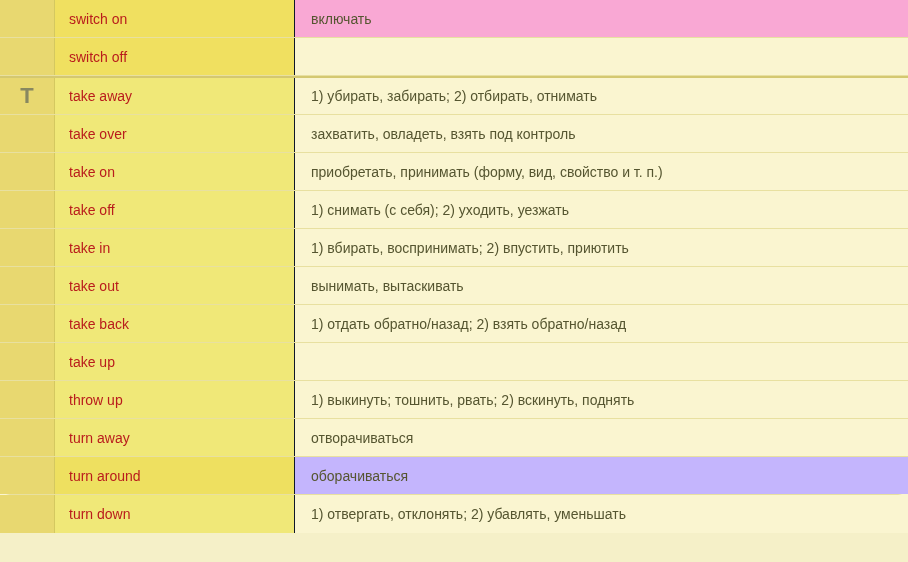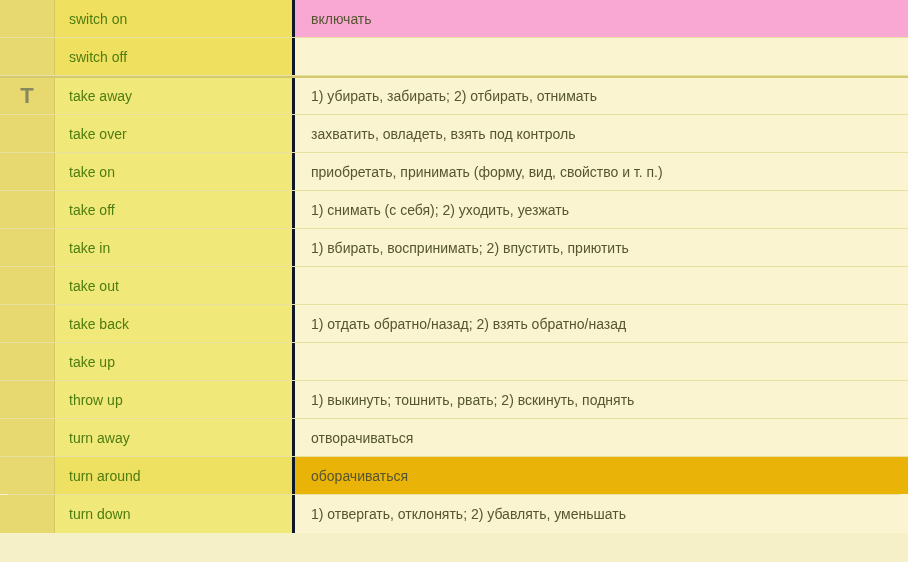--- a/index.html
+++ b/index.html
@@ -47,42 +47,42 @@
       font-size: 22px;
       font-weight: bold;
       color: #888860;
     }
 
     .phrase-col {
       width: 240px;
       min-width: 240px;
       padding: 10px 14px;
       background: #f0e878;
-      border-right: 3px solid #0f172a;
-      color: #4d7c0f;
+      border-right: 1px solid #0f172a;
+      color: #b91c1c;
       display: flex;
       align-items: center;
     }
 
     .translation-col {
       flex: 1;
       padding: 10px 16px;
       background: #faf5d0;
       color: #555530;
       display: flex;
       align-items: center;
     }
 
     .row.highlighted {
       background: #f8f0b0;
       border-radius: 10px;
     }
 
     .row.highlighted .translation-col {
-      background: #eab308;
+      background: #c4b5fd;
     }
 
     .row.highlighted .phrase-col {
       background: #eee060;
     }
 
     
     .row.top-section .phrase-col {
       background: #f0e060;
     }
@@ -124,20 +124,21 @@
       <div class="translation-col">1) снимать (с себя); 2) уходить, уезжать</div>
     </div>
     <div class="row">
       <div class="letter-col"></div>
       <div class="phrase-col">take in</div>
       <div class="translation-col">1) вбирать, воспринимать; 2) впустить, приютить</div>
     </div>
     <div class="row">
       <div class="letter-col"></div>
       <div class="phrase-col">take out</div>
+      <div class="translation-col">вынимать, вытаскивать</div>
     </div>
     <div class="row">
       <div class="letter-col"></div>
       <div class="phrase-col">take back</div>
       <div class="translation-col">1) отдать обратно/назад; 2) взять обратно/назад</div>
     </div>
     <div class="row">
       <div class="letter-col"></div>
       <div class="phrase-col">take up</div>
     </div>

